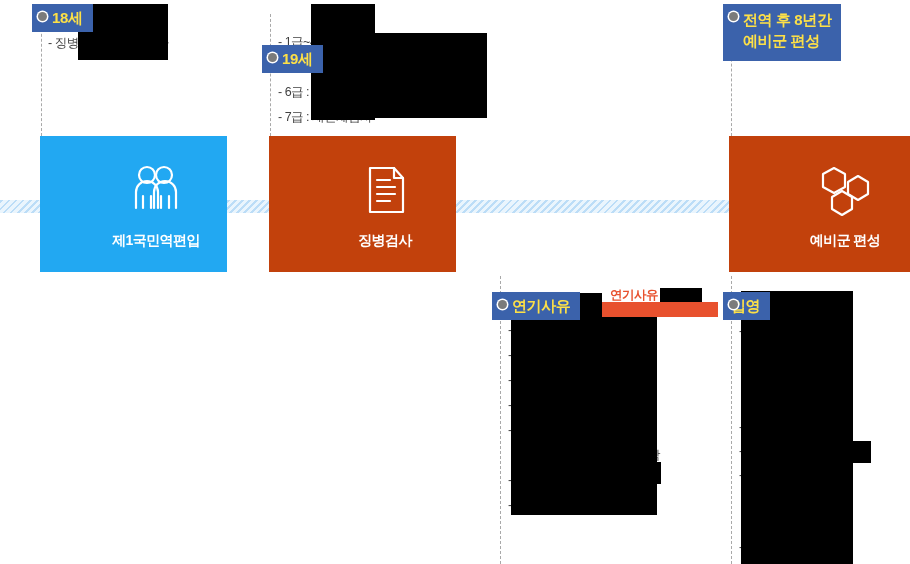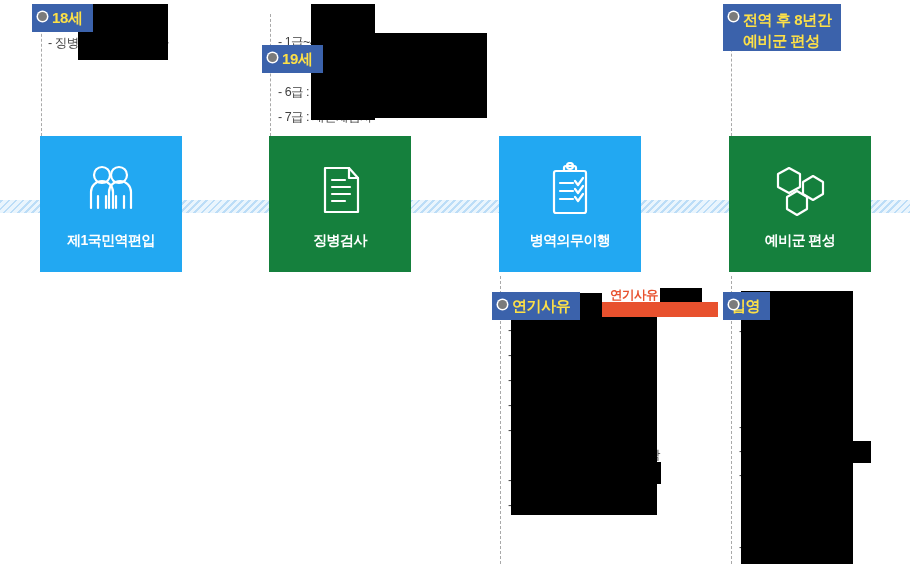--- a/index.html
+++ b/index.html
@@ -44,21 +44,21 @@
     white-space:nowrap;
     box-sizing:border-box;
     z-index:6;
   }
   .badge .dot{
     position:absolute;left:6px;top:8px;
     width:9px;height:9px;border-radius:50%;
     background:#7b7b7b;
     box-shadow:0 0 0 1.5px #ffffff;
   }
-  .badge.two-line{line-height:21px;padding-top:5px;padding-bottom:0;}
+  .badge.two-line{line-height:21px;padding-top:5px;padding-bottom:10px;}
 
   
   .notes{
     position:absolute;
     font-size:12.5px;
     color:#3f3f3f;
     letter-spacing:-0.5px;
     line-height:25px;
     white-space:nowrap;
     z-index:4;
@@ -73,23 +73,24 @@
 
   
   .card{
     position:absolute;
     width:142px;height:136px;
     z-index:7;
     display:flex;
     flex-direction:column;
     align-items:center;
     justify-content:flex-start;
+    padding-left:45px;
   }
   .card.blue{background:#22a8f2;}
-  .card.dark{background:#15803d;}
+  .card.dark{background:#c2410c;}
   .card .glyph{
     margin-top:26px;
     width:56px;height:56px;
     display:block;
   }
   .card .caption{
     margin-top:14px;
     color:#ffffff;
     font-size:14px;
     font-weight:bold;
@@ -178,36 +179,20 @@
         <path d="M37 6 V16 H46"></path>
         <line x1="20" y1="18" x2="33" y2="18"></line>
         <line x1="20" y1="25" x2="38" y2="25"></line>
         <line x1="20" y1="32" x2="38" y2="32"></line>
         <line x1="20" y1="39" x2="33" y2="39"></line>
       </g>
     </svg>
     <div class="caption">징병검사</div>
   </div>
 
-  <div class="card blue" style="left:499px;top:136px;">
-    <svg class="glyph" viewBox="0 0 56 56">
-      <g fill="none" stroke="#ffffff" stroke-width="2.2" stroke-linecap="round" stroke-linejoin="round">
-        <rect x="12" y="9" width="32" height="42" rx="2"></rect>
-        <path d="M22 9 V6 a2 2 0 0 1 2-2 h8 a2 2 0 0 1 2 2 V9 Z"></path>
-        <circle cx="28" cy="4" r="3"></circle>
-        <line x1="18" y1="21" x2="31" y2="21"></line>
-        <line x1="18" y1="29" x2="31" y2="29"></line>
-        <line x1="18" y1="37" x2="31" y2="37"></line>
-        <polyline points="33,19 36,23 41,16"></polyline>
-        <polyline points="33,27 36,31 41,24"></polyline>
-        <polyline points="33,35 36,39 41,32"></polyline>
-      </g>
-    </svg>
-    <div class="caption">병역의무이행</div>
-  </div>
 
   <div class="card dark" style="left:729px;top:136px;">
     <svg class="glyph" viewBox="0 0 56 56">
       <g fill="none" stroke="#ffffff" stroke-width="2.2" stroke-linejoin="round">
         <polygon points="17,6 28,12 28,25 17,31 6,25 6,12"></polygon>
         <polygon points="41,14 51,20 51,32 41,38 31,32 31,20"></polygon>
         <polygon points="25,29 35,35 35,47 25,53 15,47 15,35"></polygon>
       </g>
     </svg>
     <div class="caption">예비군 편성</div>

